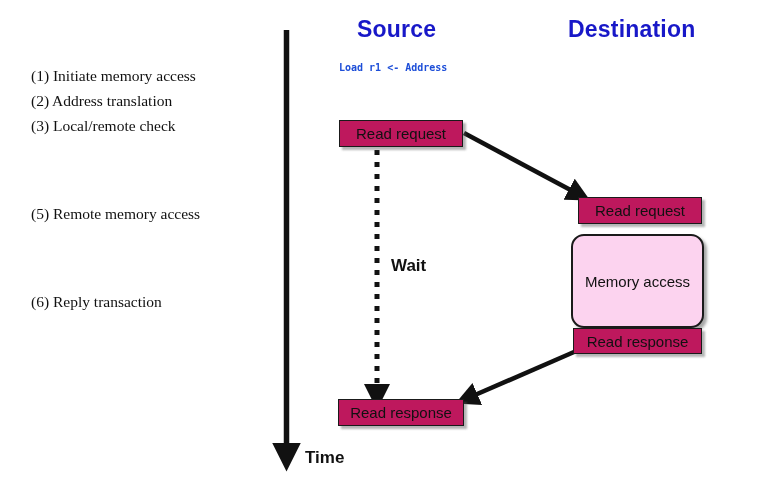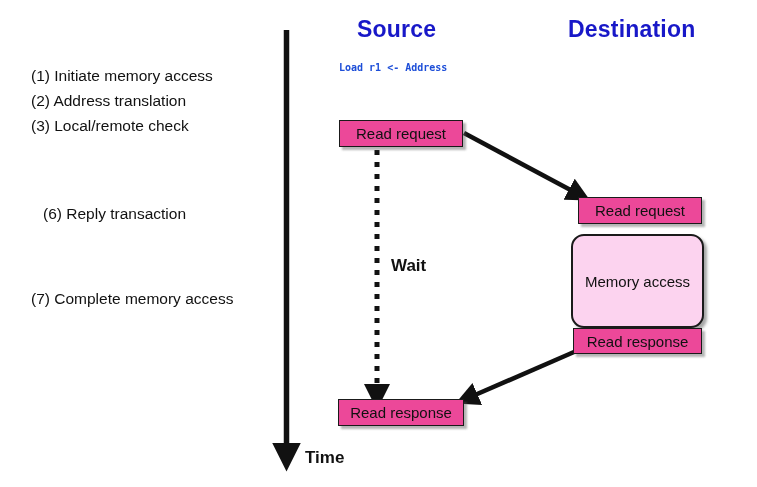--- a/index.html
+++ b/index.html
@@ -44,34 +44,35 @@
     font-weight: bold;
     color: #1d4ed8;
     white-space: pre;
   }
 
   #steps-list {
     position: absolute;
     left: 31px;
     top: 63px;
     width: 250px;
+    font-family: Liberation Serif, serif;
   }
   .step-item {
     font-size: 15.5px;
     line-height: 25px;
     color: #111111;
     white-space: nowrap;
   }
   .step-gap-1 { margin-top: 63px; }
-  .step-gap-2 { margin-top: 63px; margin-left: 12px; }
+  .step-gap-2 { margin-top: 63px; }
   .step-gap-3 { margin-top: 60px; }
 
   .msg-box {
     position: absolute;
-    background: #ec4899;
+    background: #be185d;
     border: 1.6px solid #1a1a1a;
     box-sizing: border-box;
     display: flex;
     align-items: center;
     justify-content: center;
     font-size: 15px;
     color: #111111;
     white-space: nowrap;
     box-shadow: 2.5px 2.5px 2px rgba(90,90,90,0.45);
   }
@@ -142,22 +143,22 @@
 <div class="col-title" id="title-source">Source</div>
 
 <div class="col-title" id="title-destination">Destination</div>
 
 <div id="instruction-text">Load r1 &lt;- Address</div>
 
 <div id="steps-list">
   <div class="step-item">(1) Initiate memory access</div>
   <div class="step-item">(2) Address translation</div>
   <div class="step-item">(3) Local/remote check</div>
+  <div class="step-item step-gap-1">(5) Remote memory access</div>
   <div class="step-item step-gap-2">(6) Reply transaction</div>
-  <div class="step-item step-gap-3">(7) Complete memory access</div>
 </div>
 
 <div class="msg-box" id="box-src-request">Read request</div>
 
 <div class="msg-box" id="box-dst-request">Read request</div>
 
 <div id="box-memory-access">Memory access</div>
 
 <div class="msg-box" id="box-dst-response">Read response</div>
 

